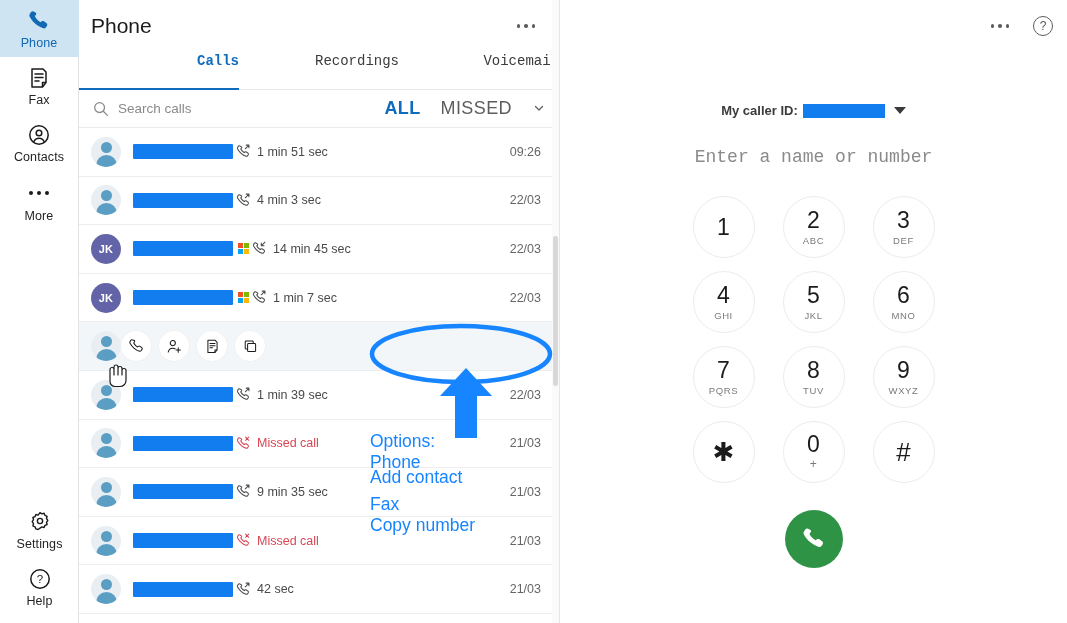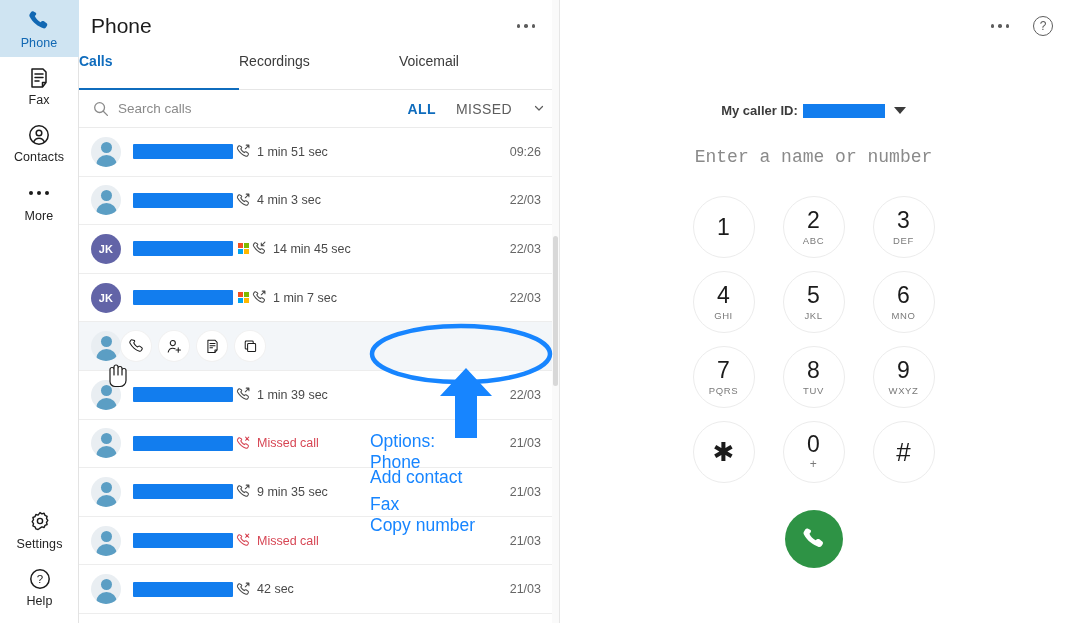--- a/index.html
+++ b/index.html
@@ -45,40 +45,41 @@
     height: 52px; display: flex; align-items: center;
     padding: 0 18px 0 12px;
   }
   .panel-title { font-size: 21px; color: #1b1b1b; font-weight: 400; }
   .head-spacer { flex: 1; }
   .dots-btn { display: flex; gap: 4px; align-items: center; cursor: pointer; padding: 6px; }
   .dots-btn i { width: 3.5px; height: 3.5px; border-radius: 50%; background: #5d5d5d; display: block; }
 
   .tabs { display: flex; height: 38px; border-bottom: 1px solid #e6e6e6; }
   .tab {
-    flex: 1; display: flex; align-items: flex-start; justify-content: flex-start;
+    flex: 1; display: flex; align-items: flex-start; justify-content: flex-end;
     font-size: 14px; color: #3b3b3b; cursor: pointer; padding-top: 1px;
     position: relative;
+    font-family: Liberation Mono, monospace;
   }
   .tab.active { color: #0f6cbd; font-weight: 600; }
   .tab.active:after {
     content: ""; position: absolute; left: 0; right: 0; bottom: -1px;
     height: 2px; background: #0f6cbd;
   }
 
   .searchbar {
     height: 38px; display: flex; align-items: center; gap: 9px;
     padding: 0 14px 0 14px; border-bottom: 1px solid #ebebeb;
   }
   .search-input {
     flex: 1; border: none; outline: none; font-size: 13.5px;
     color: #707070; font-family: "Liberation Sans", sans-serif; background: transparent;
   }
   .search-input::placeholder { color: #8a8a8a; }
-  .filter { font-size: 14px; letter-spacing: .4px; cursor: pointer; }
+  .filter { font-size: 18px; letter-spacing: .4px; cursor: pointer; }
   .filter.active { color: #0f6cbd; font-weight: 700; }
   .filter.inactive { color: #5d5d5d; margin-left: 11px; }
   .chev {
     margin-left: 12px; cursor: pointer; color: #5d5d5d; font-size: 11px; line-height: 1;
   }
 
   .calls { flex: 1; overflow: hidden; position: relative; }
   .call-row {
     height: 48.6px; display: flex; align-items: center;
     padding: 0 18px 0 12px; border-bottom: 1px solid #ededed;

